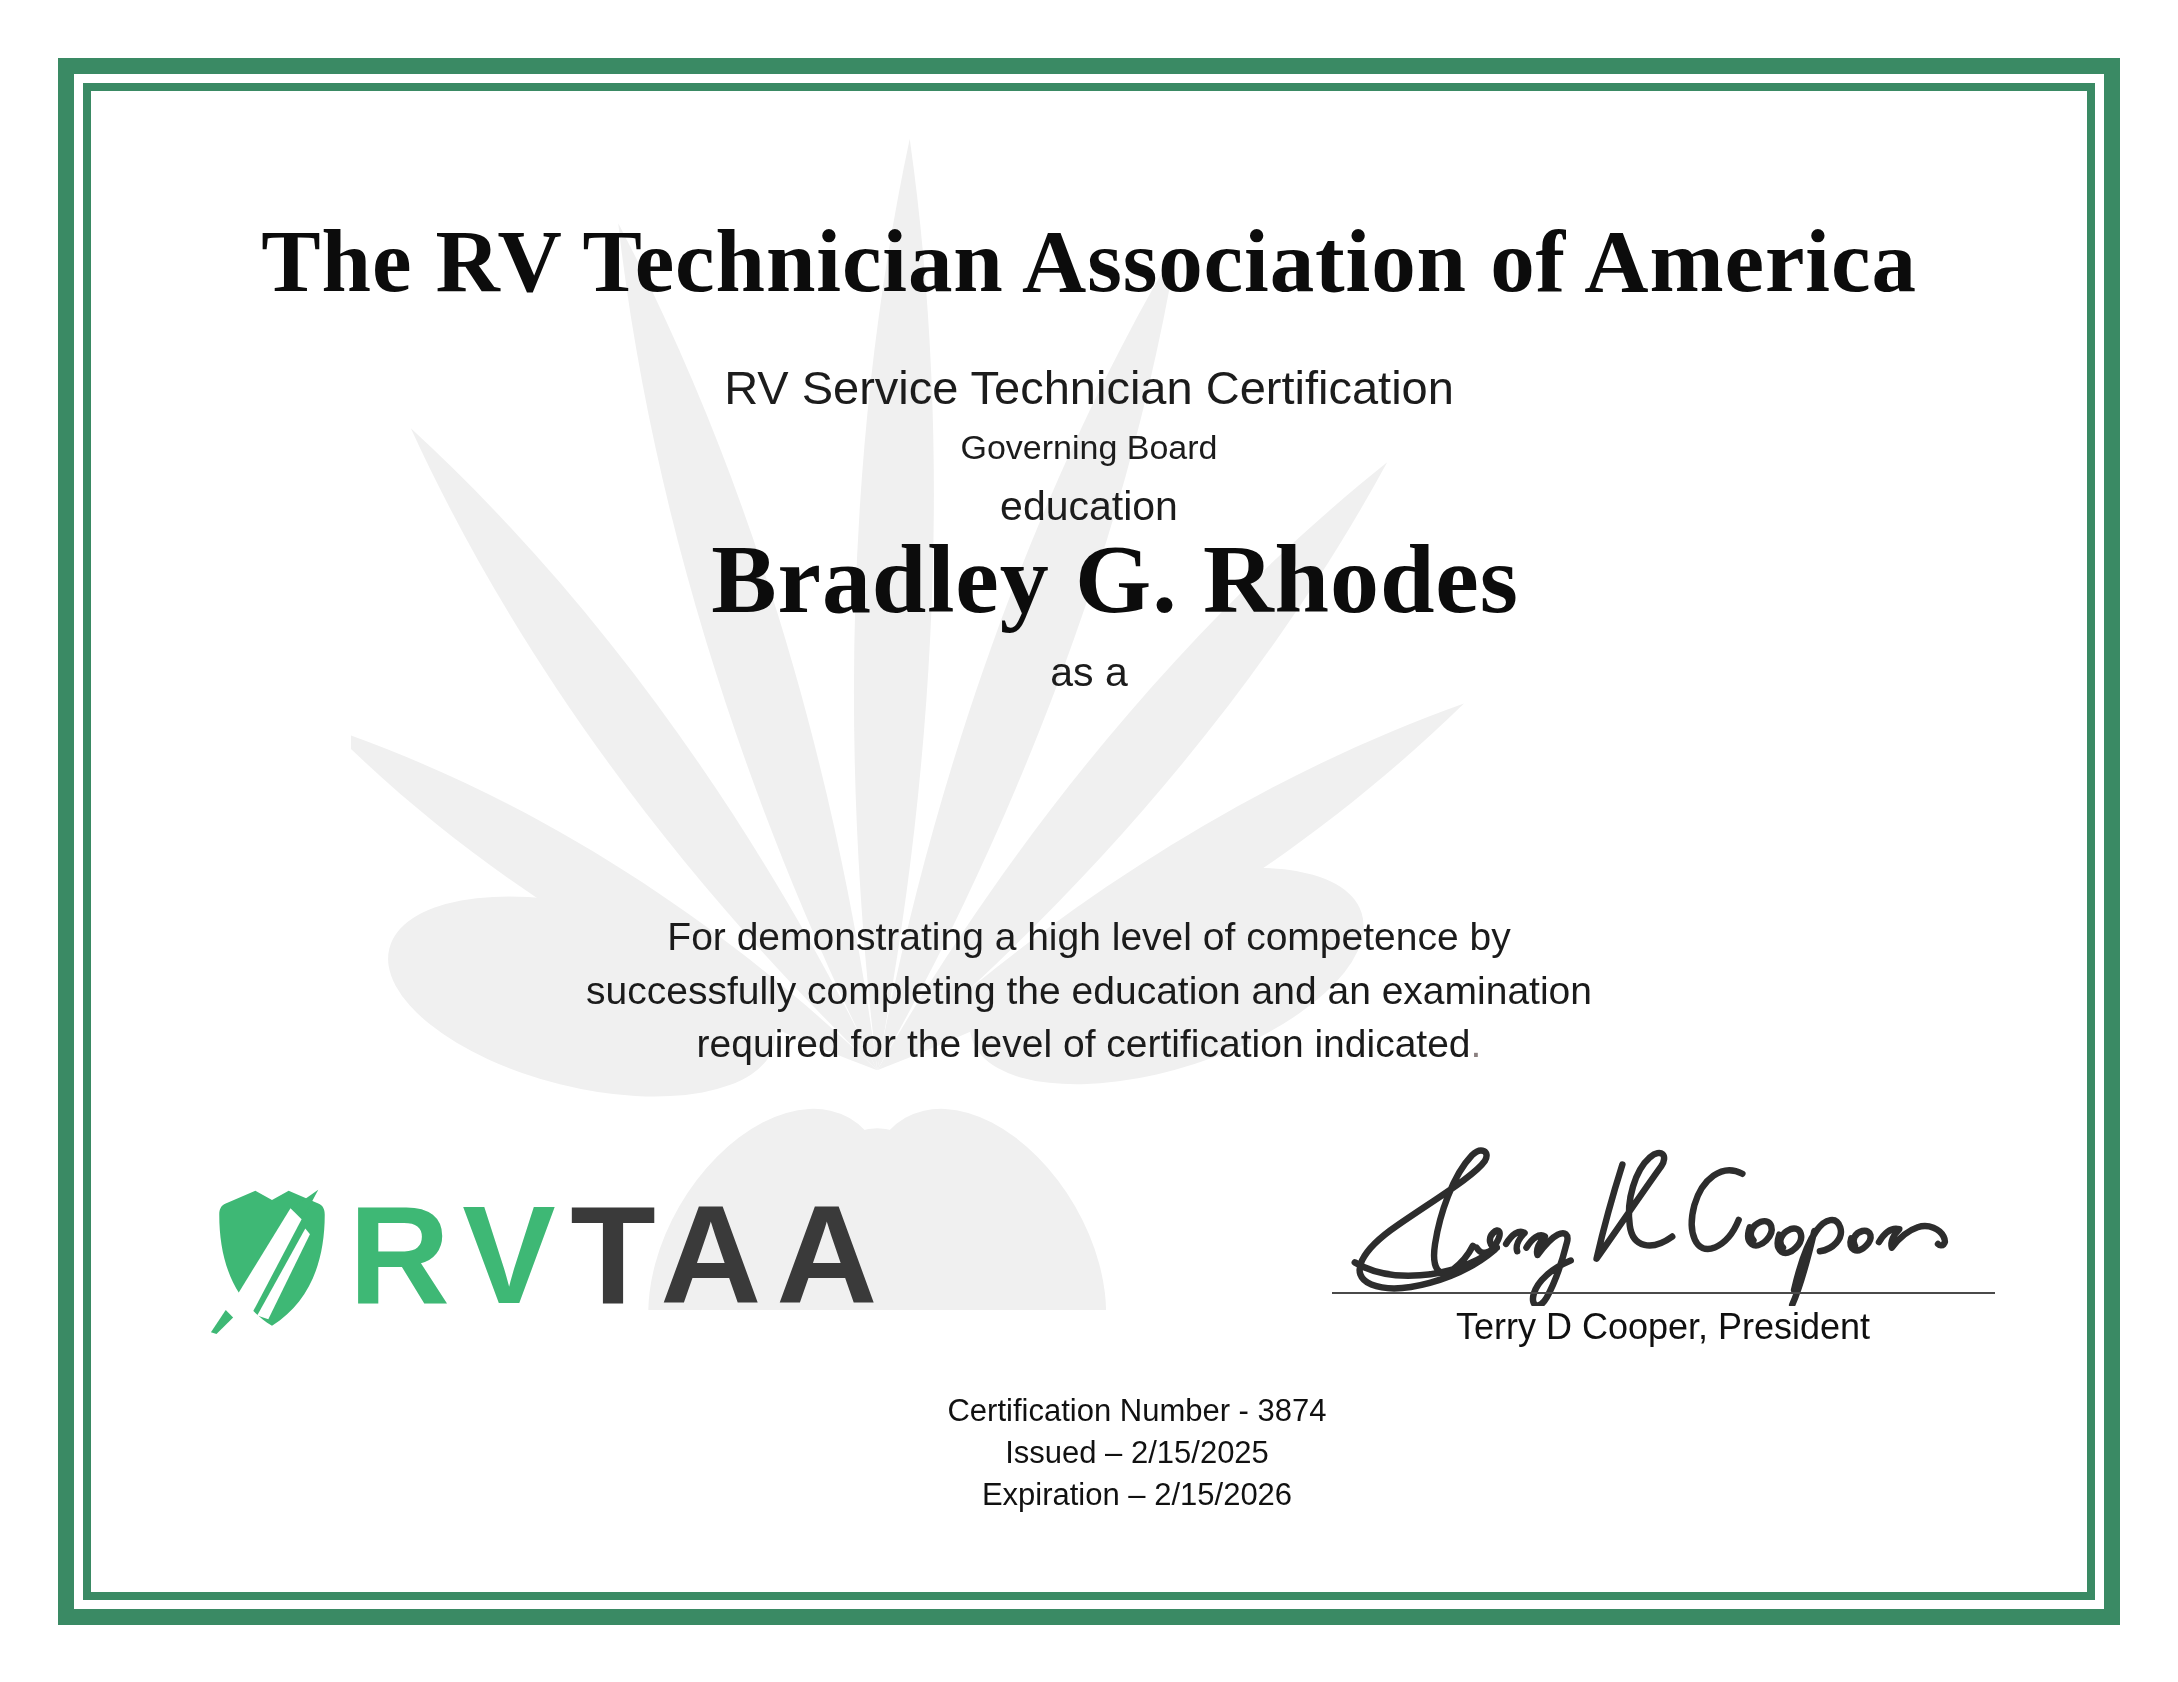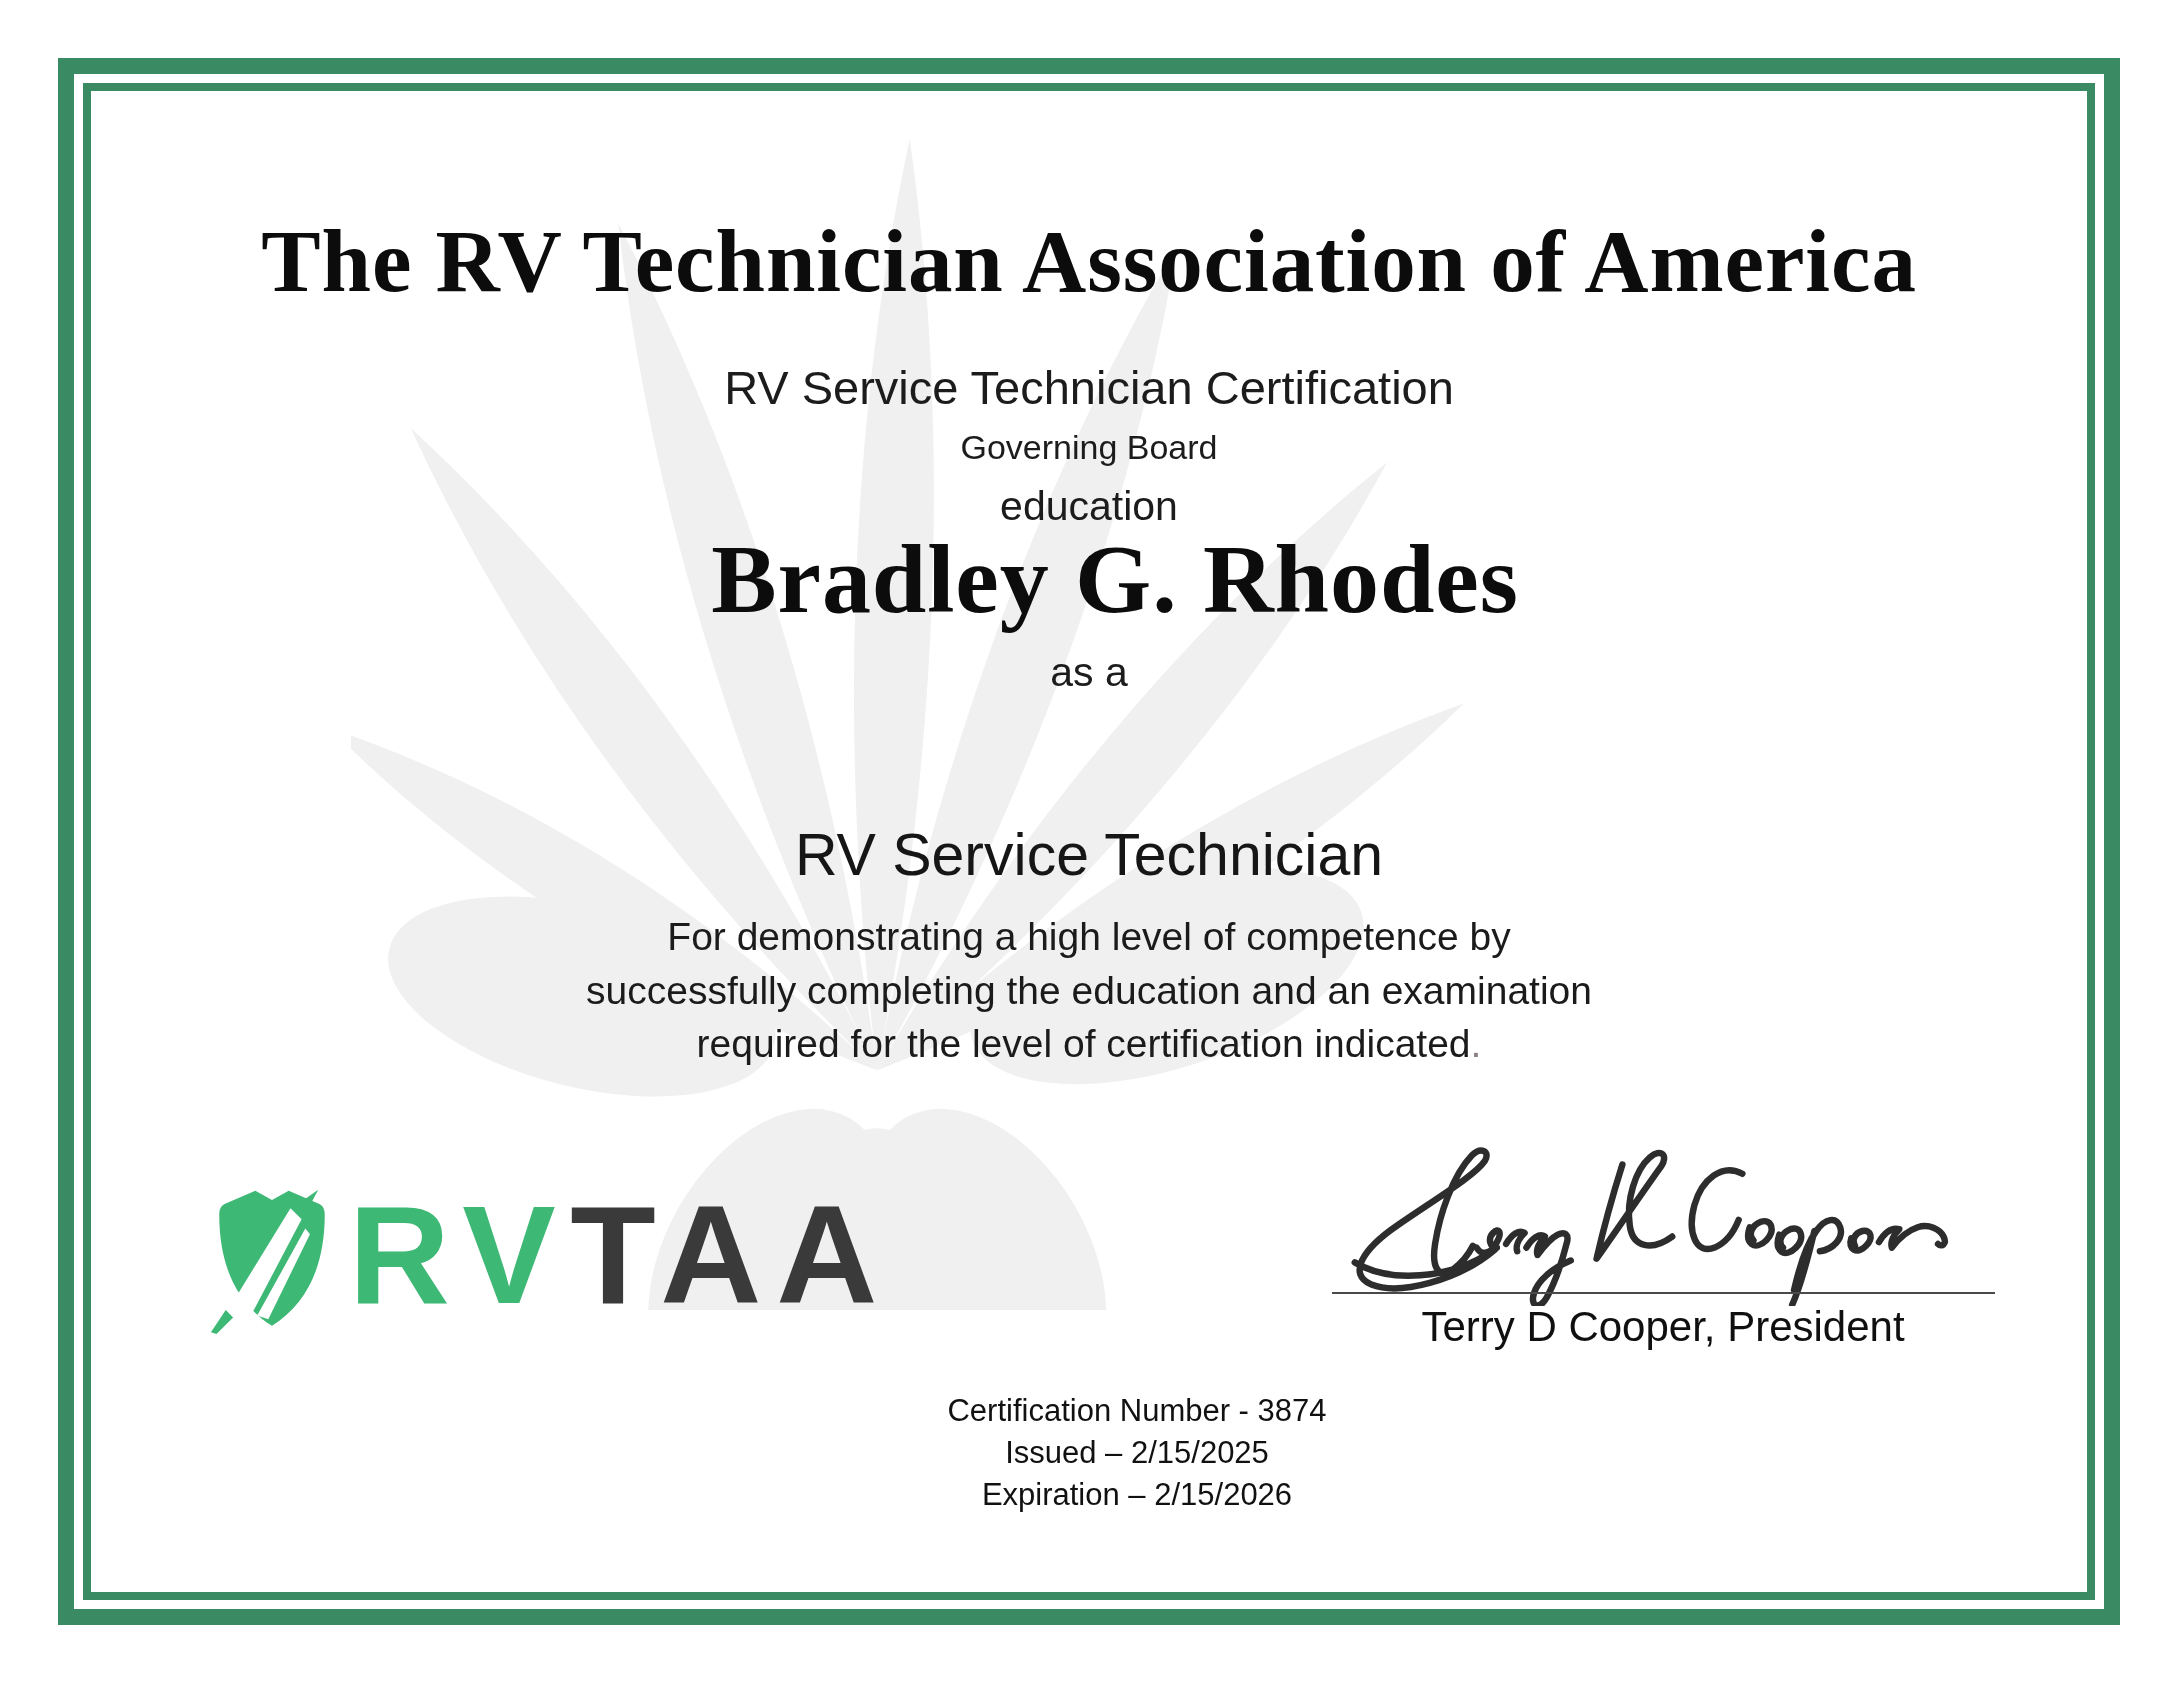--- a/index.html
+++ b/index.html
@@ -27,21 +27,21 @@
   .t-para .period{color:#8a7f7f;}
   
   .logo{position:absolute;left:210px;top:1174px;display:flex;}
   .logo-shield{width:124px;height:161px;margin-right:14.8px;}
   .logo-text{font-size:140px;line-height:161px;font-weight:bold;letter-spacing:14.8px;font-family:"Liberation Sans",sans-serif;}
   .logo-rv{color:#3eb875;}
   .logo-taa{color:#3a3a3a;}
   
   .sig-svg{position:absolute;left:1340px;top:1144px;width:646px;height:162px;}
   .sig-line{position:absolute;left:1332px;top:1292px;width:663px;height:1.8px;background:#4a4a4a;}
-  .sig-name{position:absolute;left:1329px;top:1301px;width:668px;text-align:center;font-size:42px;line-height:52px;color:#101010;}
+  .sig-name{position:absolute;left:1329px;top:1301px;width:668px;text-align:center;font-size:36px;line-height:52px;color:#101010;}
   
   .footer-block{position:absolute;left:814px;top:1390px;width:646px;text-align:center;font-size:31px;line-height:42px;color:#111;}
 </style>
 </head>
 <body>
 
 <div class="cert">
 
   <svg class="watermark" viewBox="0 0 1300 1330" xmlns="http://www.w3.org/2000/svg" aria-hidden="true">
     <g fill="#f0f0f0">
@@ -64,21 +64,20 @@
 
   <div class="frame-outer"></div>
   <div class="frame-inner"></div>
 
   <div class="row serif t-title">The RV Technician Association of America</div>
   <div class="row t-sub1">RV Service Technician Certification</div>
   <div class="row t-sub2">Governing Board</div>
   <div class="row t-designates">education</div>
   <div class="row serif t-name">Bradley G. Rhodes</div>
   <div class="row t-asa">as a</div>
-  <div class="row t-credential">RV Service Technician</div>
 
   <div class="row t-para" style="top:910px">For demonstrating a high level of competence by</div>
   <div class="row t-para" style="top:964px">successfully completing the education and an examination</div>
   <div class="row t-para" style="top:1017px"><span>required for the level of certification indicated</span><span class="period">.</span></div>
 
   <div class="logo">
     <svg class="logo-shield" viewBox="0 0 134 174" xmlns="http://www.w3.org/2000/svg" aria-hidden="true">
       <path fill="#3eb875" d="M10,44 C10,38 12,34 17,32 L49,18 L67,28 L85,18 L117,32 C122,34 124,38 124,44 C124,96 107,139 67,164 C27,139 10,96 10,44 Z"></path>
       <polygon fill="#ffffff" points="17,151 87,37 99,49 41,159"></polygon>
       <polygon fill="#ffffff" points="51,153 103,59 108,65 63,157"></polygon>

